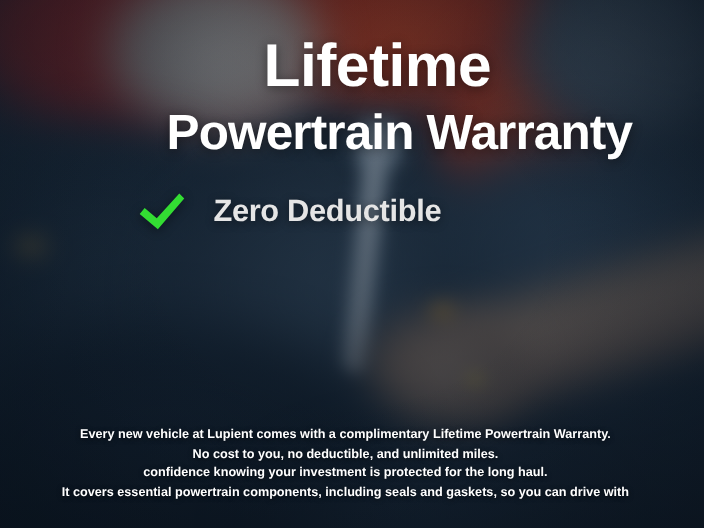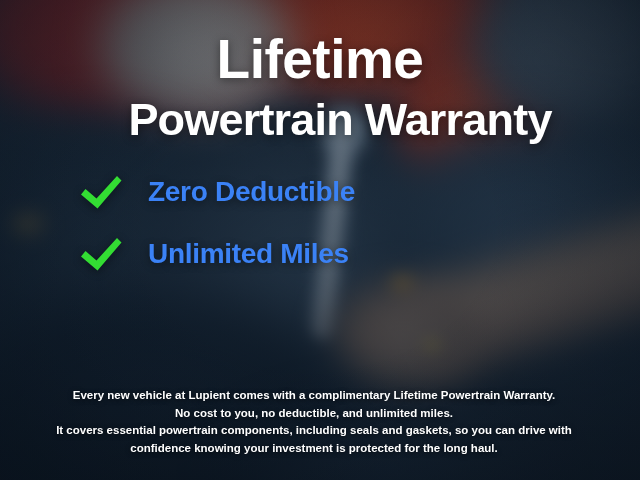--- a/index.html
+++ b/index.html
@@ -140,20 +140,21 @@
     background: radial-gradient(ellipse at 50% 48%, rgba(0,0,0,0) 38%, rgba(5,12,20,0.42) 100%);
   }
 
   
   .content {
     position: absolute;
     inset: 0;
     display: flex;
     flex-direction: column;
     align-items: center;
+    padding-left: 46px;
   }
 
   .headline {
     width: 100%;
     text-align: center;
     color: #ffffff;
     font-weight: 700;
     letter-spacing: -0.5px;
     text-shadow: 0 2px 10px rgba(0,0,0,0.45);
     line-height: 1.0;
@@ -185,21 +186,21 @@
     height: 44px;
   }
   .check-icon {
     width: 46px;
     height: 40px;
     flex: 0 0 46px;
     display: block;
     filter: drop-shadow(0 2px 5px rgba(0,0,0,0.45));
   }
   .feature-label {
-    color: #3b82f6;
+    color: #e5e5e5;
     font-weight: 700;
     font-size: 28px;
     letter-spacing: -0.3px;
     text-shadow: 0 2px 9px rgba(0,0,0,0.45);
     white-space: nowrap;
   }
 
   .disclaimer {
     position: absolute;
     left: 0;
@@ -251,31 +252,25 @@
 
     <div class="features">
 
       <div class="feature-row">
         <svg class="check-icon" viewBox="0 0 46 40">
           <path d="M3 22.5 L7.5 17 L18.5 26.5 L39 4 L43.5 8.5 L19.5 36.5 Z" fill="#33dd33"></path>
         </svg>
         <span class="feature-label">Zero Deductible</span>
       </div>
 
-      <div class="feature-row">
-        <svg class="check-icon" viewBox="0 0 46 40">
-          <path d="M3 22.5 L7.5 17 L18.5 26.5 L39 4 L43.5 8.5 L19.5 36.5 Z" fill="#33dd33"></path>
-        </svg>
-        <span class="feature-label">Unlimited Miles</span>
-      </div>
 
 
     </div>
 
     <div class="disclaimer">
       <span class="disclaimer-line">Every new vehicle at Lupient comes with a complimentary Lifetime Powertrain Warranty.</span>
       <span class="disclaimer-line">No cost to you, no deductible, and unlimited miles.</span>
+      <span class="disclaimer-line">confidence knowing your investment is protected for the long haul.</span>
       <span class="disclaimer-line">It covers essential powertrain components, including seals and gaskets, so you can drive with</span>
-      <span class="disclaimer-line">confidence knowing your investment is protected for the long haul.</span>
     </div>
 
   </div>
 </div>
 
 </body></html>

